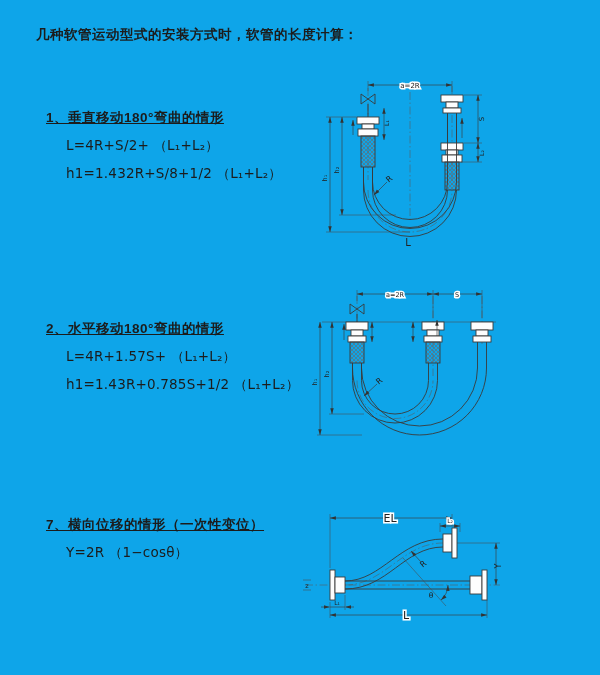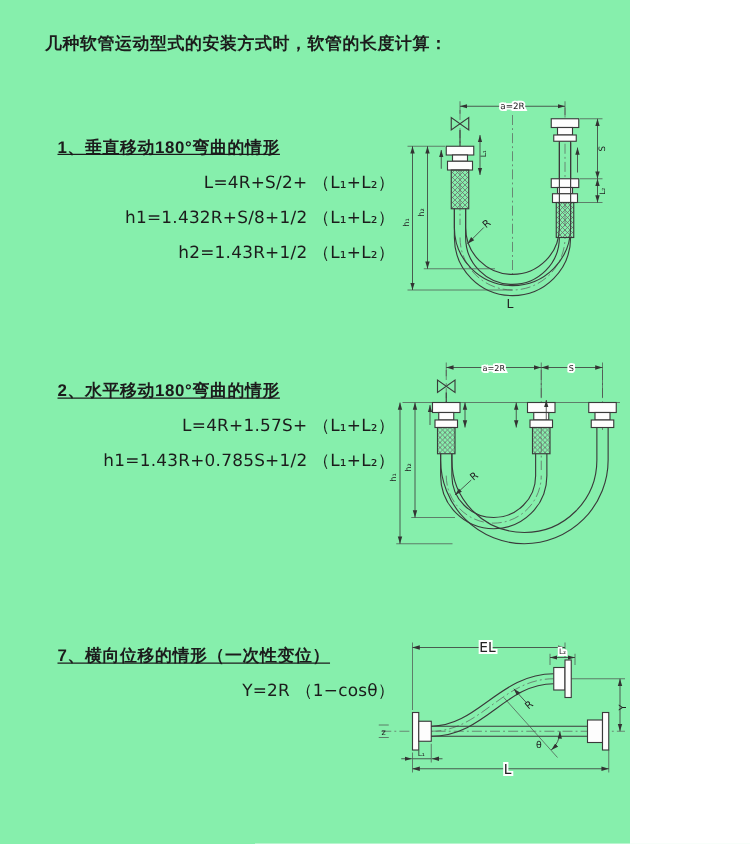--- a/index.html
+++ b/index.html
@@ -1,24 +1,24 @@
 <!DOCTYPE html>
 <html><head>
 <meta charset="utf-8">
 <style>
   html,body{margin:0;padding:0;background:#ffffff;}
-  #page{position:relative;width:504px;height:675px;background:#86efac;overflow:hidden;
+  #page{position:relative;width:600px;height:675px;background:#0ea5e9;overflow:hidden;
         font-family:"Liberation Sans","DejaVu Sans",sans-serif;color:#1c1c1c;}
   .title{position:absolute;left:36px;top:26px;font-size:13.5px;font-weight:700;letter-spacing:0.5px;}
   .sec{position:absolute;left:46px;width:270px;}
   .sec h3{margin:0;font-size:13.5px;font-weight:700;letter-spacing:0.5px;text-decoration:underline;}
   .fl{margin:10px 0 0 20px;font-size:13.5px;font-family:"DejaVu Sans","Liberation Sans",sans-serif;
-      letter-spacing:0.2px;white-space:nowrap;text-align:right;}
+      letter-spacing:0.2px;white-space:nowrap;}
   #sec1{top:109px}
-  #sec2{top:304px}
+  #sec2{top:320px}
   #sec3{top:516px}
   svg{position:absolute;}
   #svg1{left:300px;top:68px;}
   #svg2{left:300px;top:278px;}
   #svg3{left:300px;top:498px;}
   .ln{stroke:#3a3a3a;fill:none;stroke-width:0.9;}
   .thin{stroke:#4a4a4a;fill:none;stroke-width:0.55;}
   .dim{stroke:#3a3a3a;fill:none;stroke-width:0.65;}
   .cl{stroke:#5a5a5a;fill:none;stroke-width:0.55;stroke-dasharray:8 2.5 1.5 2.5;}
   .fit{fill:#fdfdfd;stroke:#3a3a3a;stroke-width:0.9;}
@@ -30,21 +30,20 @@
 <body>
 
 <div id="page">
 
   <div class="title">几种软管运动型式的安装方式时，软管的长度计算：</div>
 
   <div class="sec" id="sec1">
     <h3>1、垂直移动180°弯曲的情形</h3>
     <p class="fl">L=4R+S/2+ （L₁+L₂）</p>
     <p class="fl">h1=1.432R+S/8+1/2 （L₁+L₂）</p>
-    <p class="fl">h2=1.43R+1/2 （L₁+L₂）</p>
   </div>
 
   <div class="sec" id="sec2">
     <h3>2、水平移动180°弯曲的情形</h3>
     <p class="fl">L=4R+1.57S+ （L₁+L₂）</p>
     <p class="fl">h1=1.43R+0.785S+1/2 （L₁+L₂）</p>
   </div>
 
   <div class="sec" id="sec3">
     <h3>7、横向位移的情形（一次性变位）</h3>

